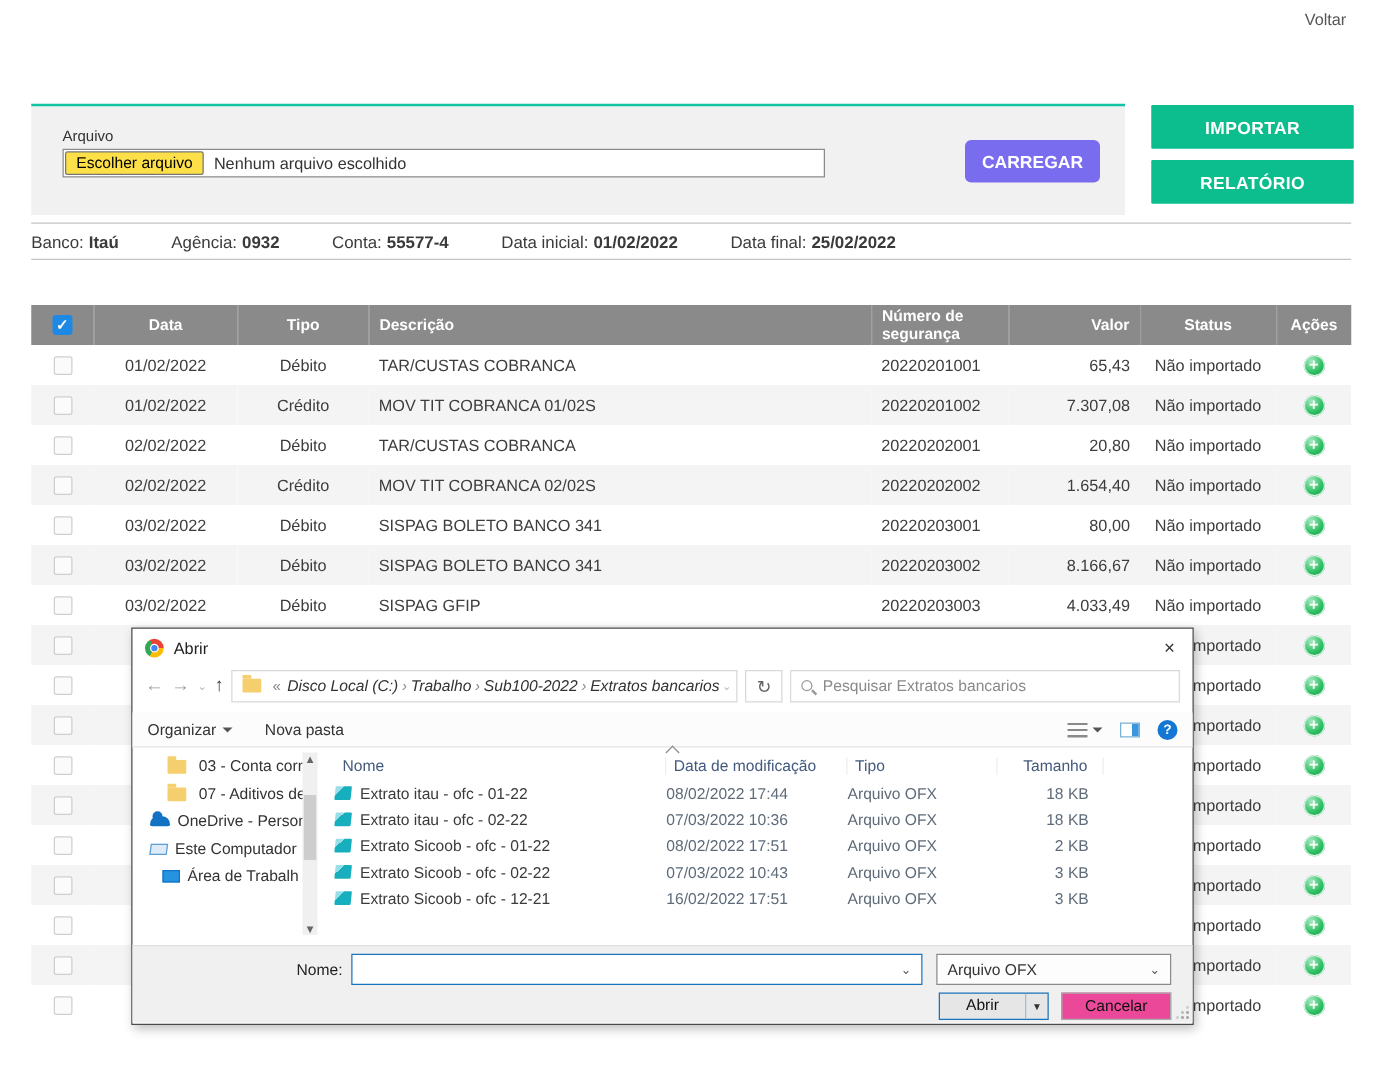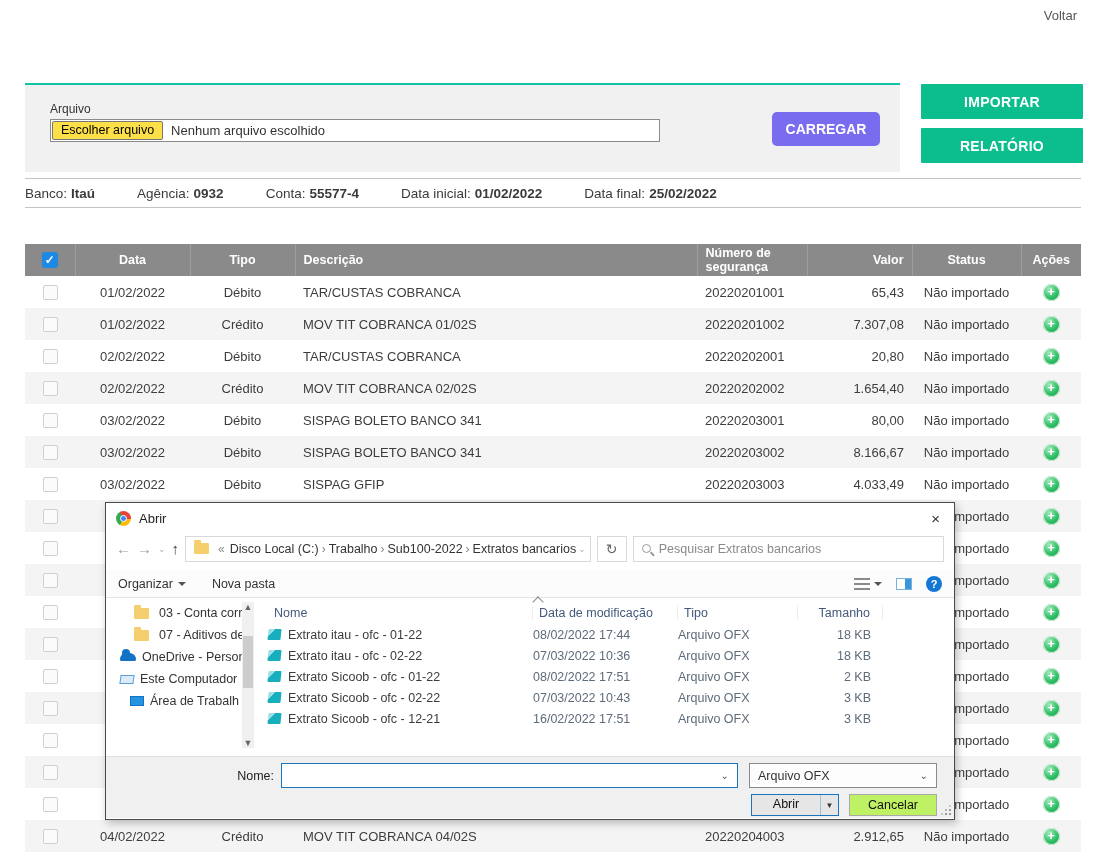--- a/index.html
+++ b/index.html
@@ -91,21 +91,21 @@
 
   .dlg-footer { height:62px; background:#f0f0f0; border-top:1px solid #dfdfdf; position:relative; }
   .fname-label { position:absolute; left:108px; top:12px; width:60px; text-align:right; color:#222; }
   .fname-input { position:absolute; left:175px; top:6px; width:457px; height:25px; border:1.5px solid #1a74bc; background:#fff; display:flex; align-items:center; }
   .fname-input .chev { margin-left:auto; margin-right:8px; color:#555; font-size:10px; }
   .ftype-select { position:absolute; left:643px; top:6px; width:188px; height:25px; border:1px solid #8a8a8a; background:#fdfdfd; display:flex; align-items:center; padding:0 8px; cursor:pointer; }
   .ftype-select .chev { margin-left:auto; color:#555; font-size:10px; }
   .open-btn { position:absolute; left:645px; top:37px; width:88px; height:22px; border:1.5px solid #1a74bc; background:#e6e6e6; display:flex; cursor:pointer; }
   .open-btn .main { flex:1; text-align:center; line-height:19px; color:#111; }
   .open-btn .drop { width:18px; border-left:1px solid #9dbfda; display:flex; align-items:center; justify-content:center; }
-  .cancel-btn { position:absolute; left:743px; top:37px; width:88px; height:22px; border:1px solid #a9a9a9; background:#bef264; text-align:center; line-height:20px; color:#111; cursor:pointer; }
+  .cancel-btn { position:absolute; left:743px; top:37px; width:88px; height:22px; border:1px solid #a9a9a9; background:#ec4899; text-align:center; line-height:20px; color:#111; cursor:pointer; }
   .grip { position:absolute; right:3px; bottom:3px; width:10px; height:10px; }
   .grip::after { content:""; position:absolute; right:0; bottom:0; width:2px; height:2px; background:#9a9a9a; box-shadow:-4px 0 #9a9a9a, 0 -4px #9a9a9a, -8px 0 #c9c9c9, 0 -8px #c9c9c9, -4px -4px #b5b5b5; }
 </style>
 </head>
 <body>
 
 <div class="page">
 
   <a class="back-link">Voltar</a>
 
@@ -318,49 +318,39 @@
         <tr class="odd">
           <td class="ta-c"><span class="row-check"></span></td>
           <td class="ta-c"></td>
           <td class="ta-c"></td>
           <td class="ta-l"></td>
           <td class="ta-l"></td>
           <td class="ta-r"></td>
           <td class="ta-c">Não importado</td>
           <td class="ta-c"><span class="plus-icon">+</span></td>
         </tr>
-        <tr class="even">
-          <td class="ta-c"><span class="row-check"></span></td>
-          <td class="ta-c">04/02/2022</td>
-          <td class="ta-c">Crédito</td>
-          <td class="ta-l">MOV TIT COBRANCA 04/02S</td>
-          <td class="ta-l">20220204003</td>
-          <td class="ta-r">2.912,65</td>
-          <td class="ta-c">Não importado</td>
-          <td class="ta-c"><span class="plus-icon">+</span></td>
-        </tr>
       </tbody>
   </table>
 
   <div class="dialog">
     <div class="dlg-titlebar">
       <span class="chrome-icon"></span>
       <span class="dlg-title">Abrir</span>
       <span class="dlg-close">×</span>
     </div>
 
     <div class="dlg-nav">
       <span class="nav-arrow">←</span>
       <span class="nav-arrow">→</span>
       <span class="nav-chev-sm">⌄</span>
       <span class="nav-arrow up">↑</span>
       <div class="addr-box">
         <span class="folder-icon"></span>
         <span class="crumb-sep">«</span>
-        <span id="crumbs" style="display:flex;align-items:center;">
+        <span id="crumbs" style="display:flex;align-items:center;font-style:italic;">
             <span class="crumb">Disco Local (C:)</span>
             <span class="crumb-sep">›</span>
             <span class="crumb">Trabalho</span>
             <span class="crumb-sep">›</span>
             <span class="crumb">Sub100-2022</span>
             <span class="crumb-sep">›</span>
             <span class="crumb">Extratos bancarios</span>
           </span>
         <span class="addr-chev nav-chev-sm">⌄</span>
       </div>

